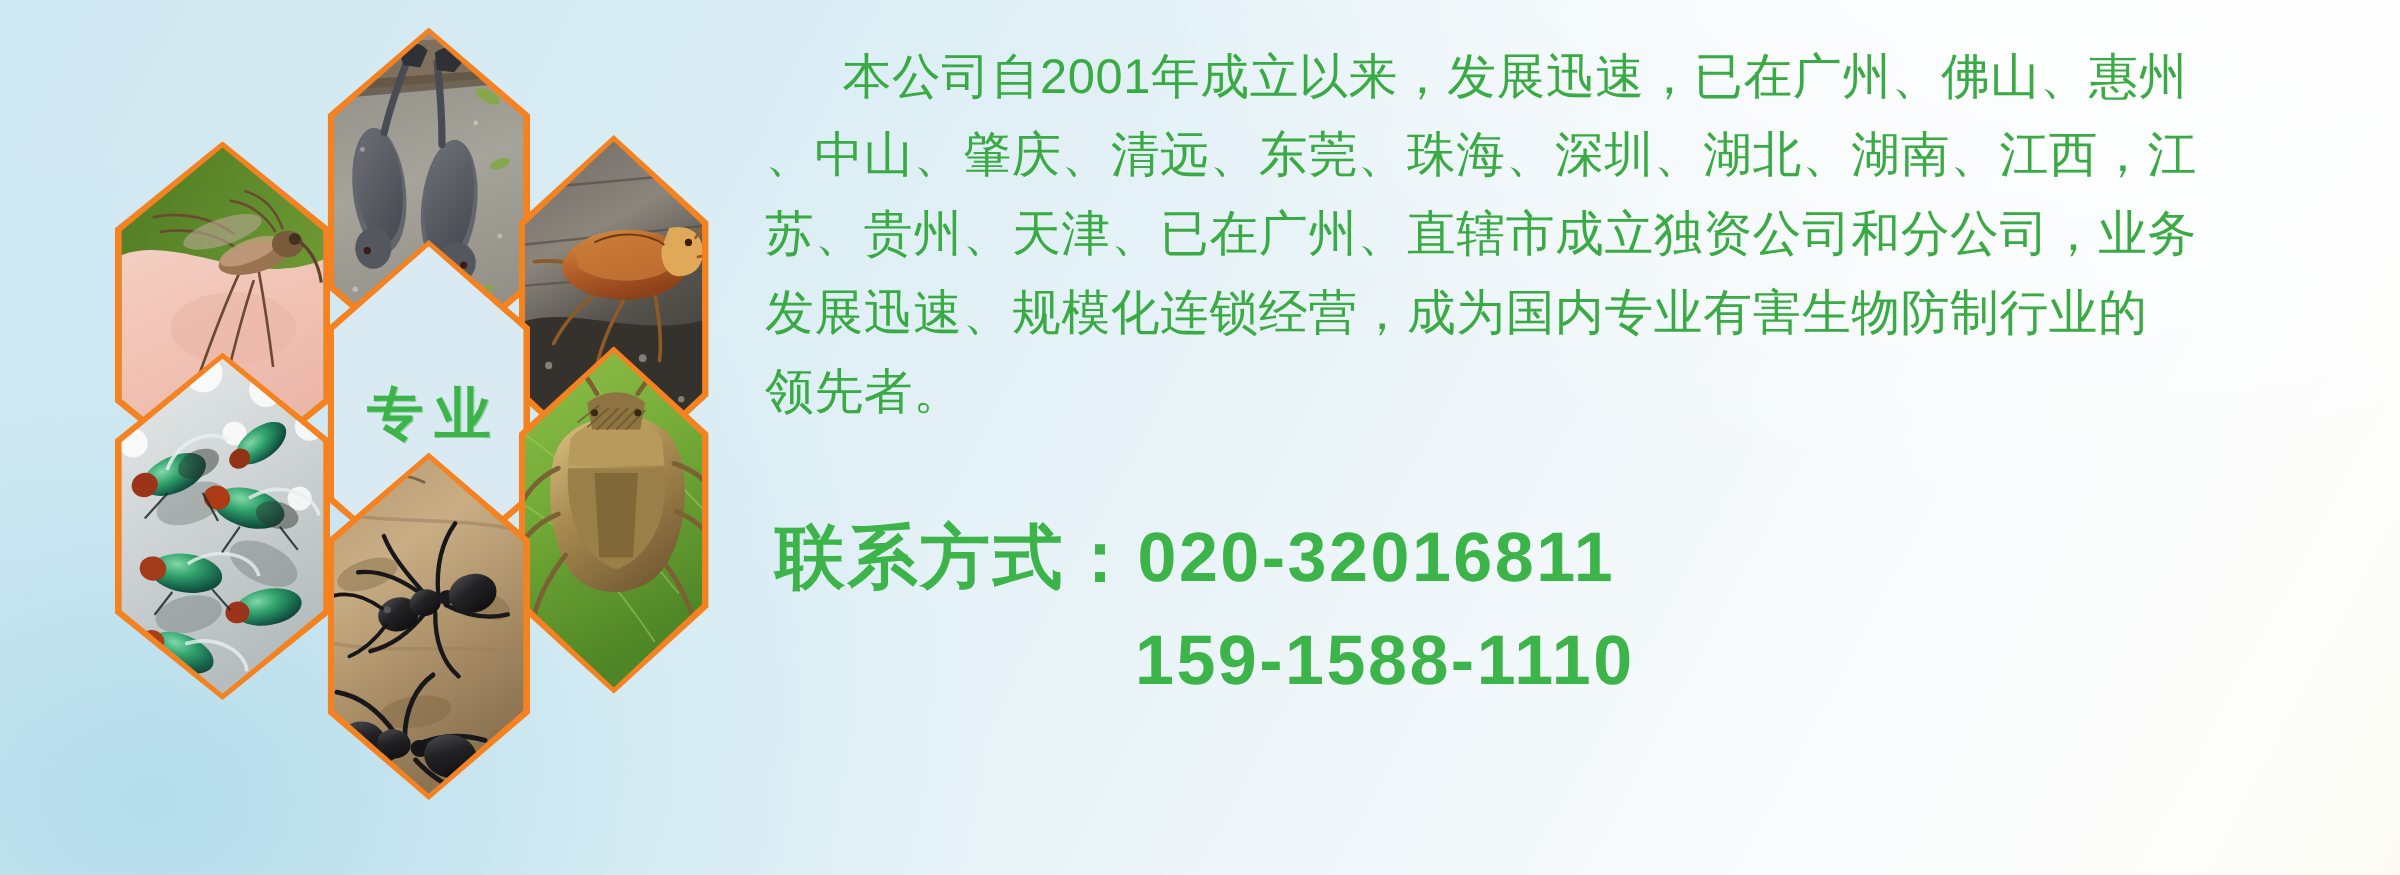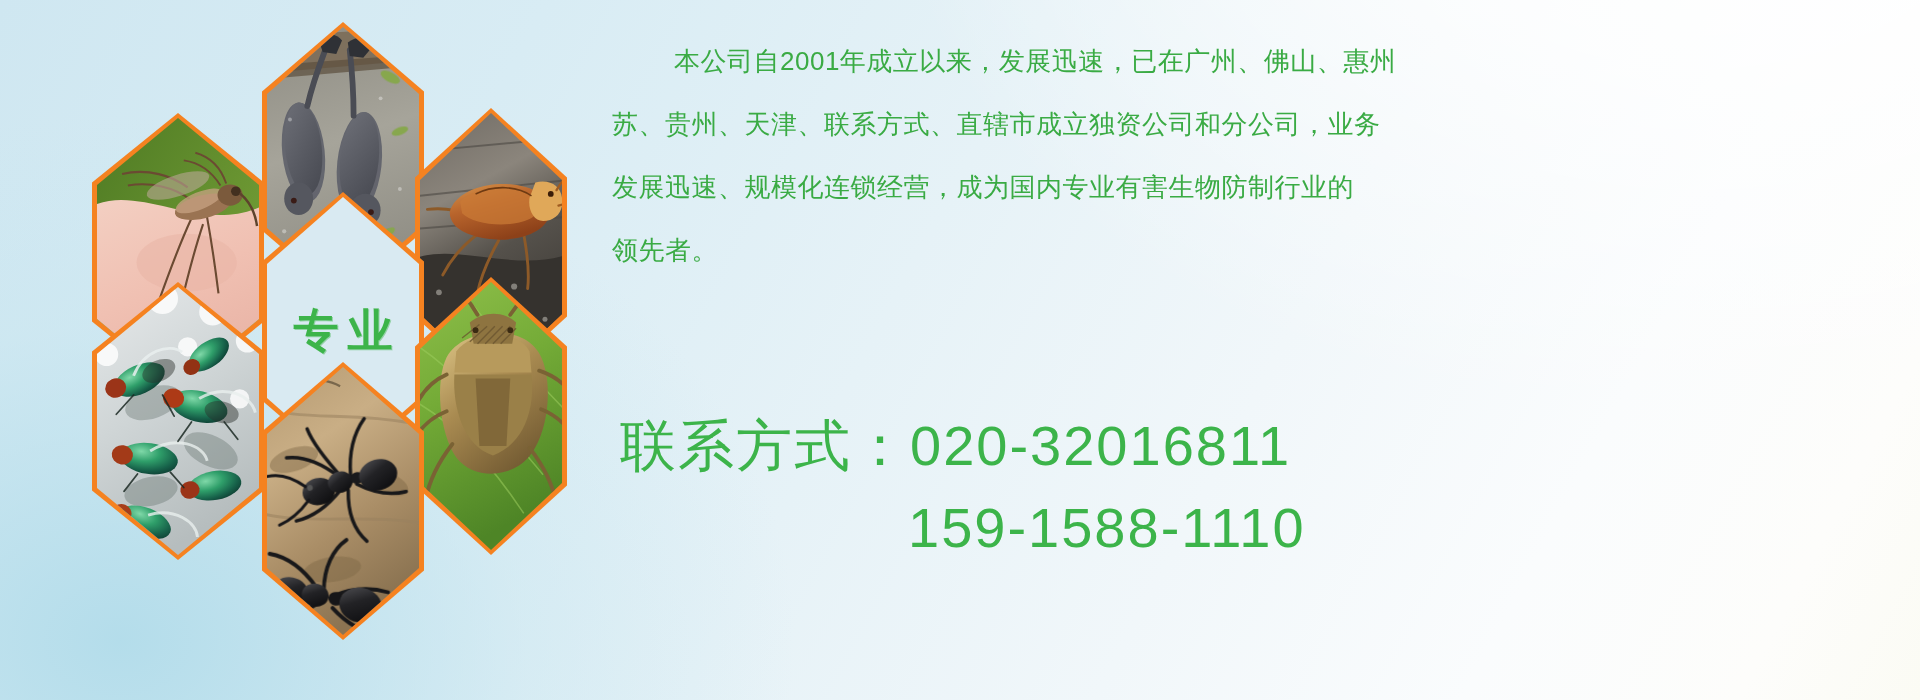--- a/index.html
+++ b/index.html
@@ -52,36 +52,36 @@
     text-shadow:1px 1px 0 rgba(60,180,74,.45);
   }
 
   
   #copy{
     position:absolute;left:612px;top:34px;width:1255px;
   }
   #copy p{
     margin:0 0 8px 0;
     color:#3aab44;
-    font-size:26px;
+    font-size:39px;
     line-height:55px;
     font-weight:500;
     letter-spacing:0.5px;
     white-space:nowrap;
   }
   #copy p.indent{text-indent:62px;}
 
   #contact{
     position:absolute;left:620px;top:405px;width:1280px;
   }
   .contact-line{
     color:#3cb44a;
     font-size:56px;
     line-height:82px;
-    font-weight:400;
+    font-weight:700;
     letter-spacing:2px;
     white-space:nowrap;
   }
   .contact-line.l2{text-indent:288px;}
 </style>
 </head>
 <body>
 
 <div id="banner">
 
@@ -432,21 +432,22 @@
             <ellipse cx="40" cy="2" rx="22" ry="18" fill="url(#gAnt)"></ellipse>
           </g>
         </svg>
       </div>
     </div>
 
   </div>
 
   <div id="copy">
     <p class="indent">本公司自2001年成立以来，发展迅速，已在广州、佛山、惠州</p>
-    <p>苏、贵州、天津、联系方式、直辖市成立独资公司和分公司，业务</p>
+    <p>、中山、肇庆、清远、东莞、珠海、深圳、湖北、湖南、江西，江</p>
+    <p>苏、贵州、天津、已在广州、直辖市成立独资公司和分公司，业务</p>
     <p>发展迅速、规模化连锁经营，成为国内专业有害生物防制行业的</p>
     <p>领先者。</p>
   </div>
 
   <div id="contact">
     <div class="contact-line l1">联系方式：020-32016811</div>
     <div class="contact-line l2">159-1588-1110</div>
   </div>
 
 </div>

